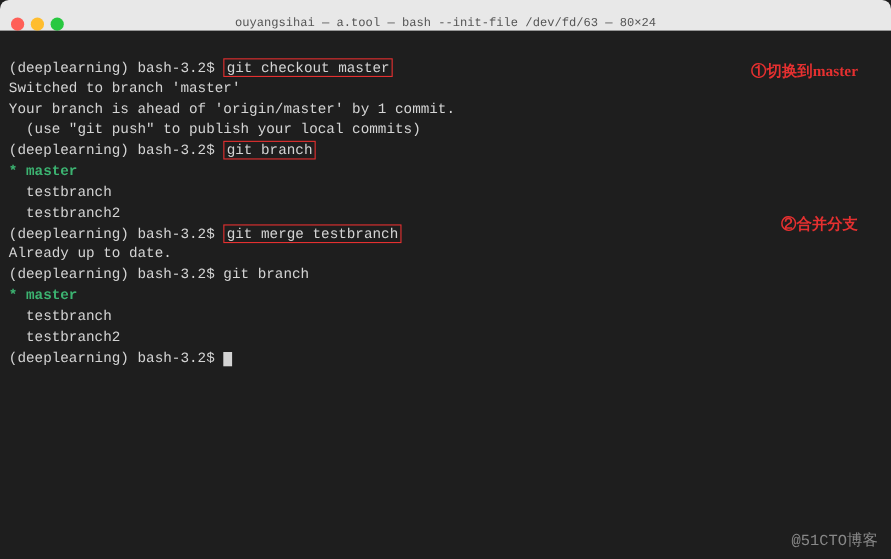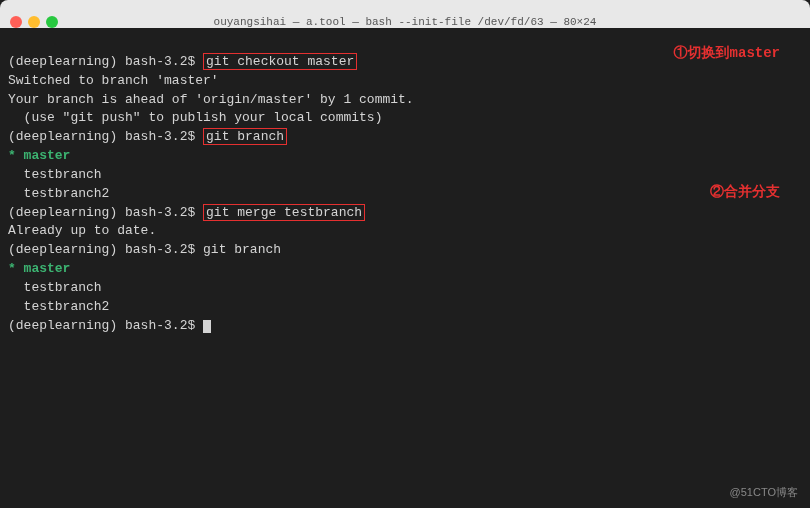--- a/index.html
+++ b/index.html
@@ -71,42 +71,43 @@
     .boxed-cmd {
       display: inline;
       border: 1.5px solid #e53030;
       padding: 0 2px;
       color: #d4d4d4;
     }
 
     .annotation {
       position: absolute;
       color: #e53030;
-      font-family: Liberation Mono, monospace;
+      font-family: Liberation Serif, serif;
       font-size: 14px;
       font-weight: bold;
+      margin-top: 12px;
     }
 
     .annotation-1 {
       top: 16px;
       right: 30px;
     }
 
     .annotation-2 {
       top: 155px;
       right: 30px;
     }
 
     .watermark {
       position: absolute;
       bottom: 8px;
       right: 12px;
       color: #888;
-      font-size: 11px;
-      font-family: Liberation Sans, sans-serif;
+      font-size: 14px;
+      font-family: Liberation Mono, monospace;
       text-align: center;
     }
 
     .cursor {
       display: inline-block;
       width: 8px;
       height: 13px;
       background: #d4d4d4;
       vertical-align: text-bottom;
     }

